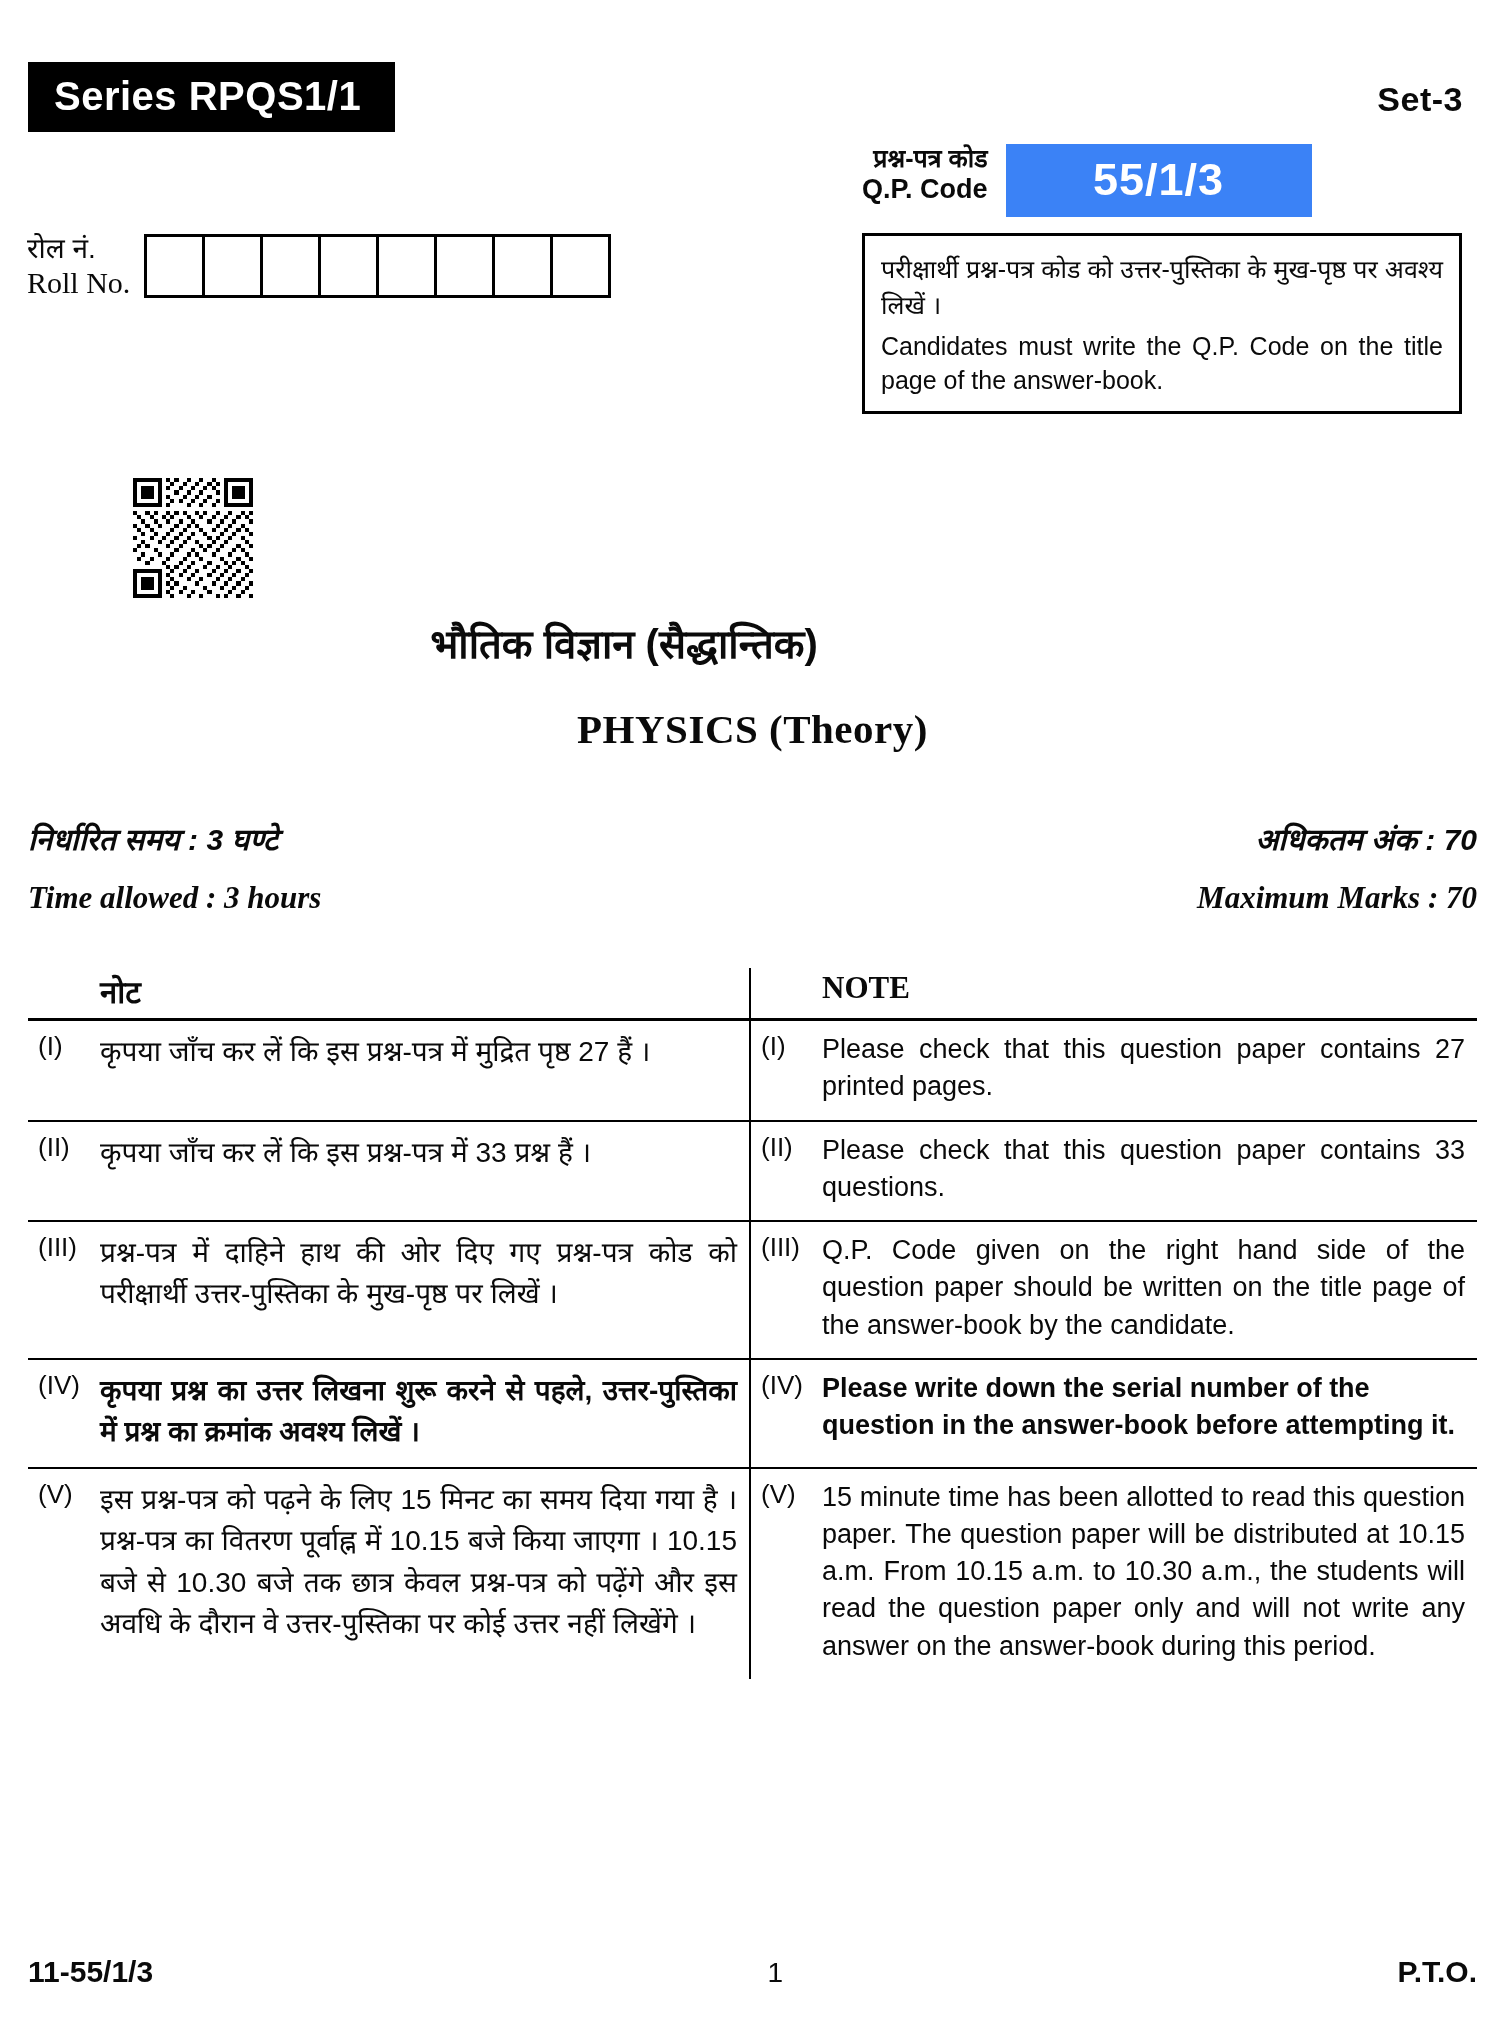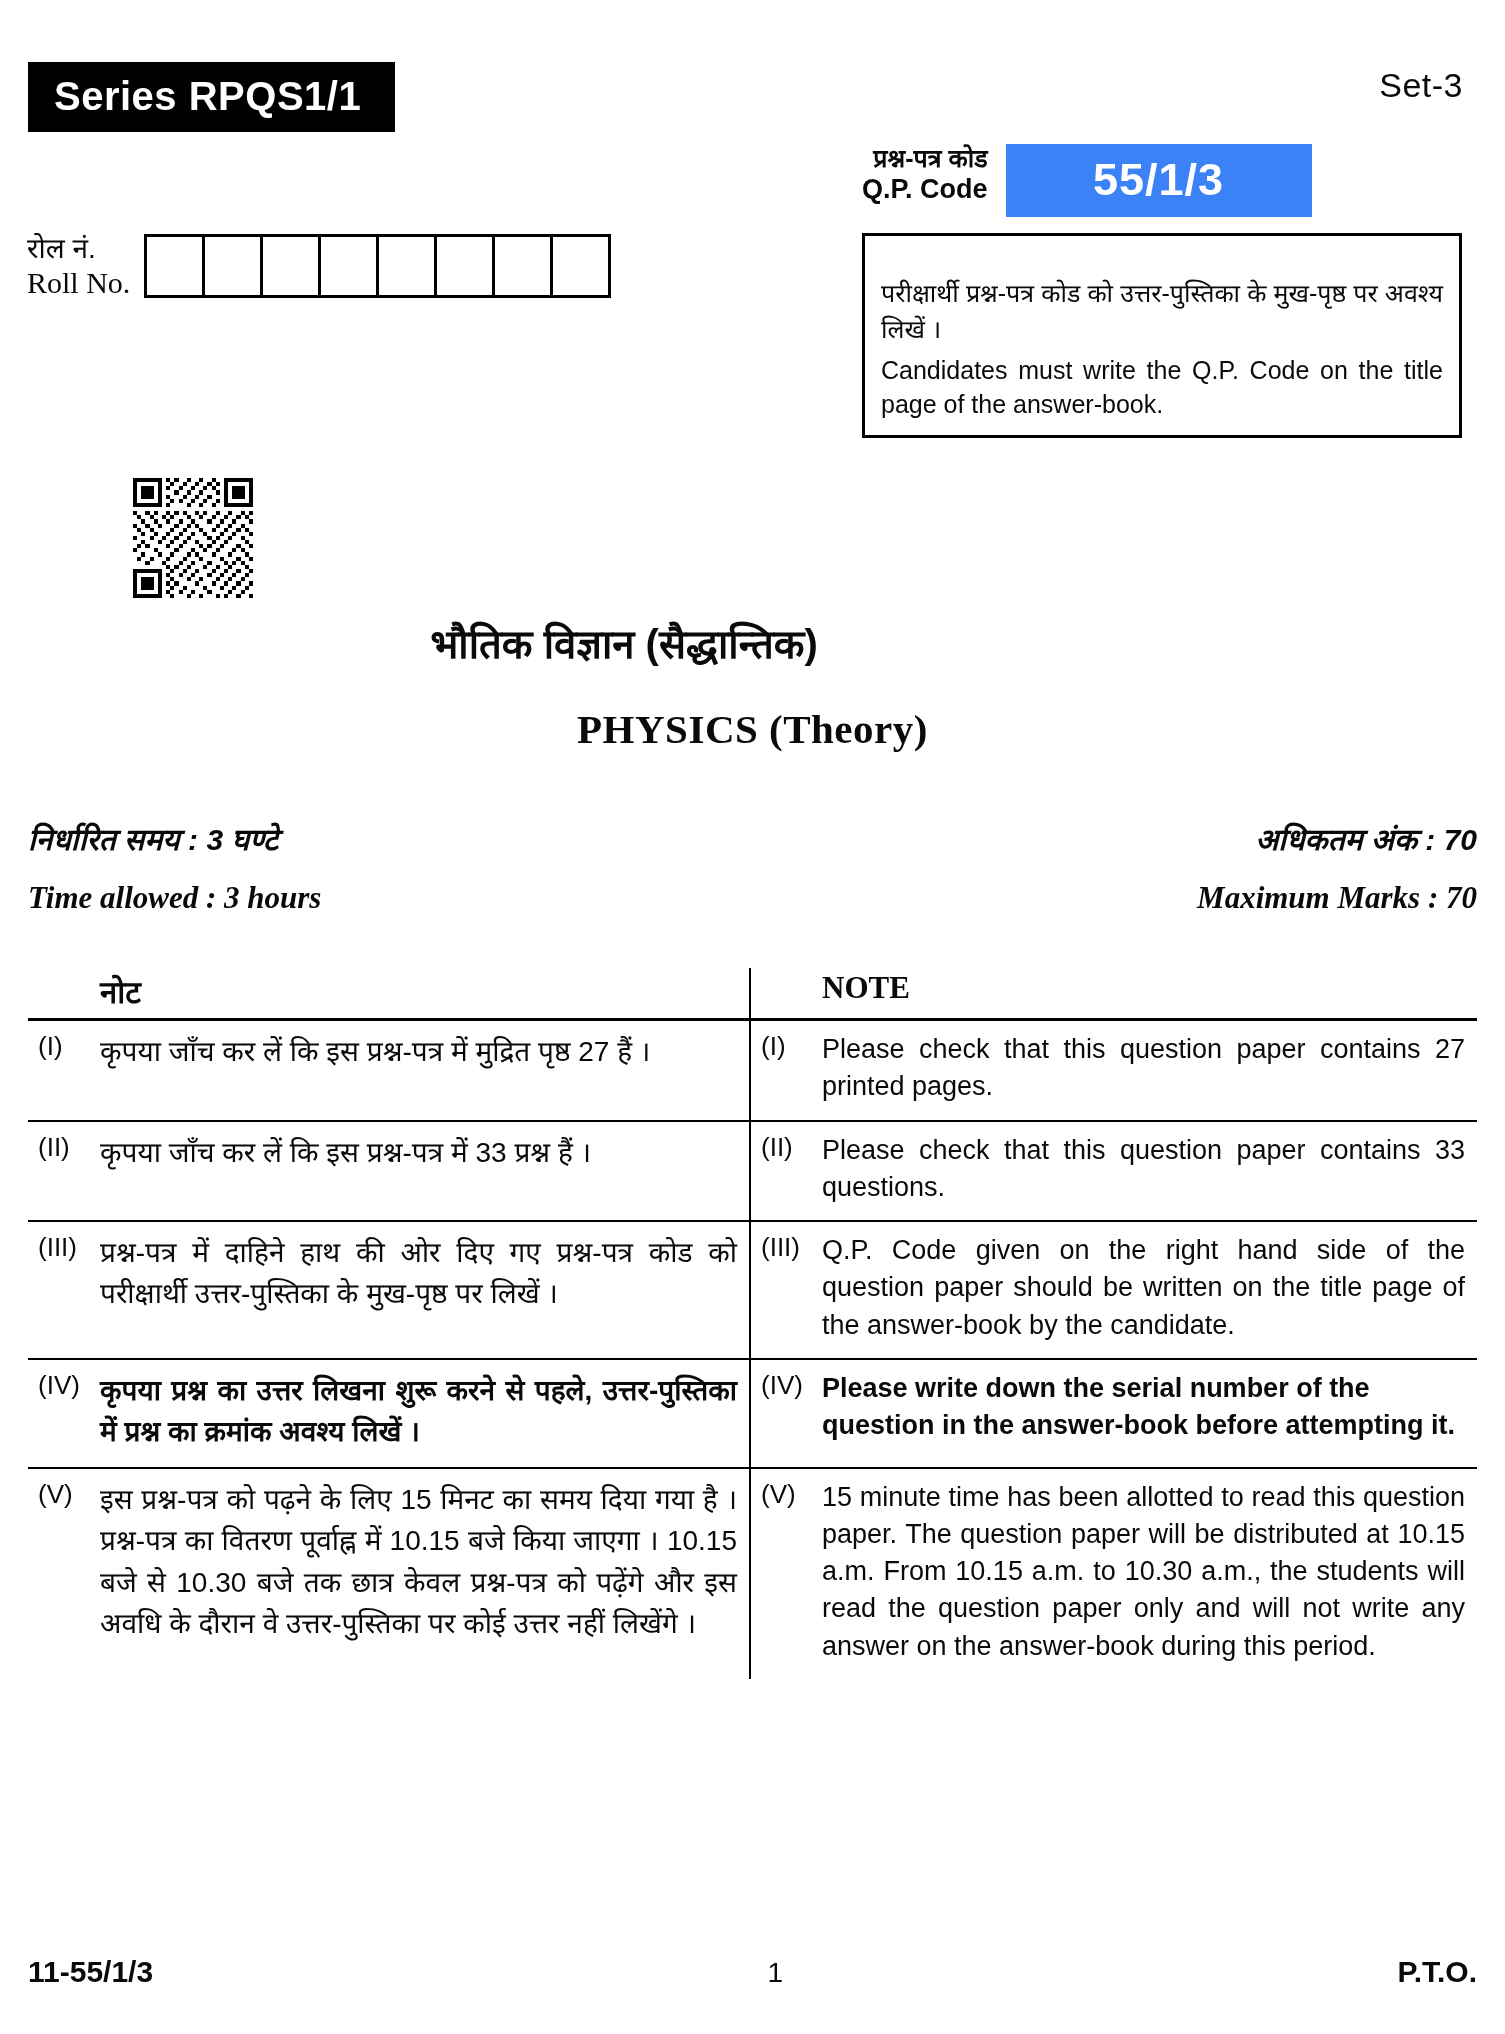--- a/index.html
+++ b/index.html
@@ -33,23 +33,23 @@
     font-size: 40px;
     font-weight: bold;
     letter-spacing: 0.5px;
     padding: 14px 34px 16px 26px;
     line-height: 1;
     white-space: nowrap;
   }
   .set-label {
     position: absolute;
     right: 42px;
-    top: 66px;
+    top: 80px;
     font-size: 34px;
-    font-weight: normal;
+    font-weight: bold;
     letter-spacing: 0.5px;
   }
 
   
   .qp-code-wrap {
     position: absolute;
     left: 862px;
     top: 144px;
     display: flex;
     align-items: flex-start;
@@ -126,21 +126,20 @@
     box-sizing: border-box;
     border: 3px solid #000;
     padding: 16px 16px 14px 16px;
   }
   .cand-hi {
     font-size: 25px;
     font-family: "Liberation Sans", "DejaVu Sans", sans-serif;
     line-height: 1.42;
     text-align: justify;
     margin-bottom: 6px;
-    margin-top: 24px;
   }
   .cand-en {
     font-size: 25px;
     line-height: 1.36;
     text-align: justify;
   }
 
   
   .qr-wrap {
     position: absolute;

